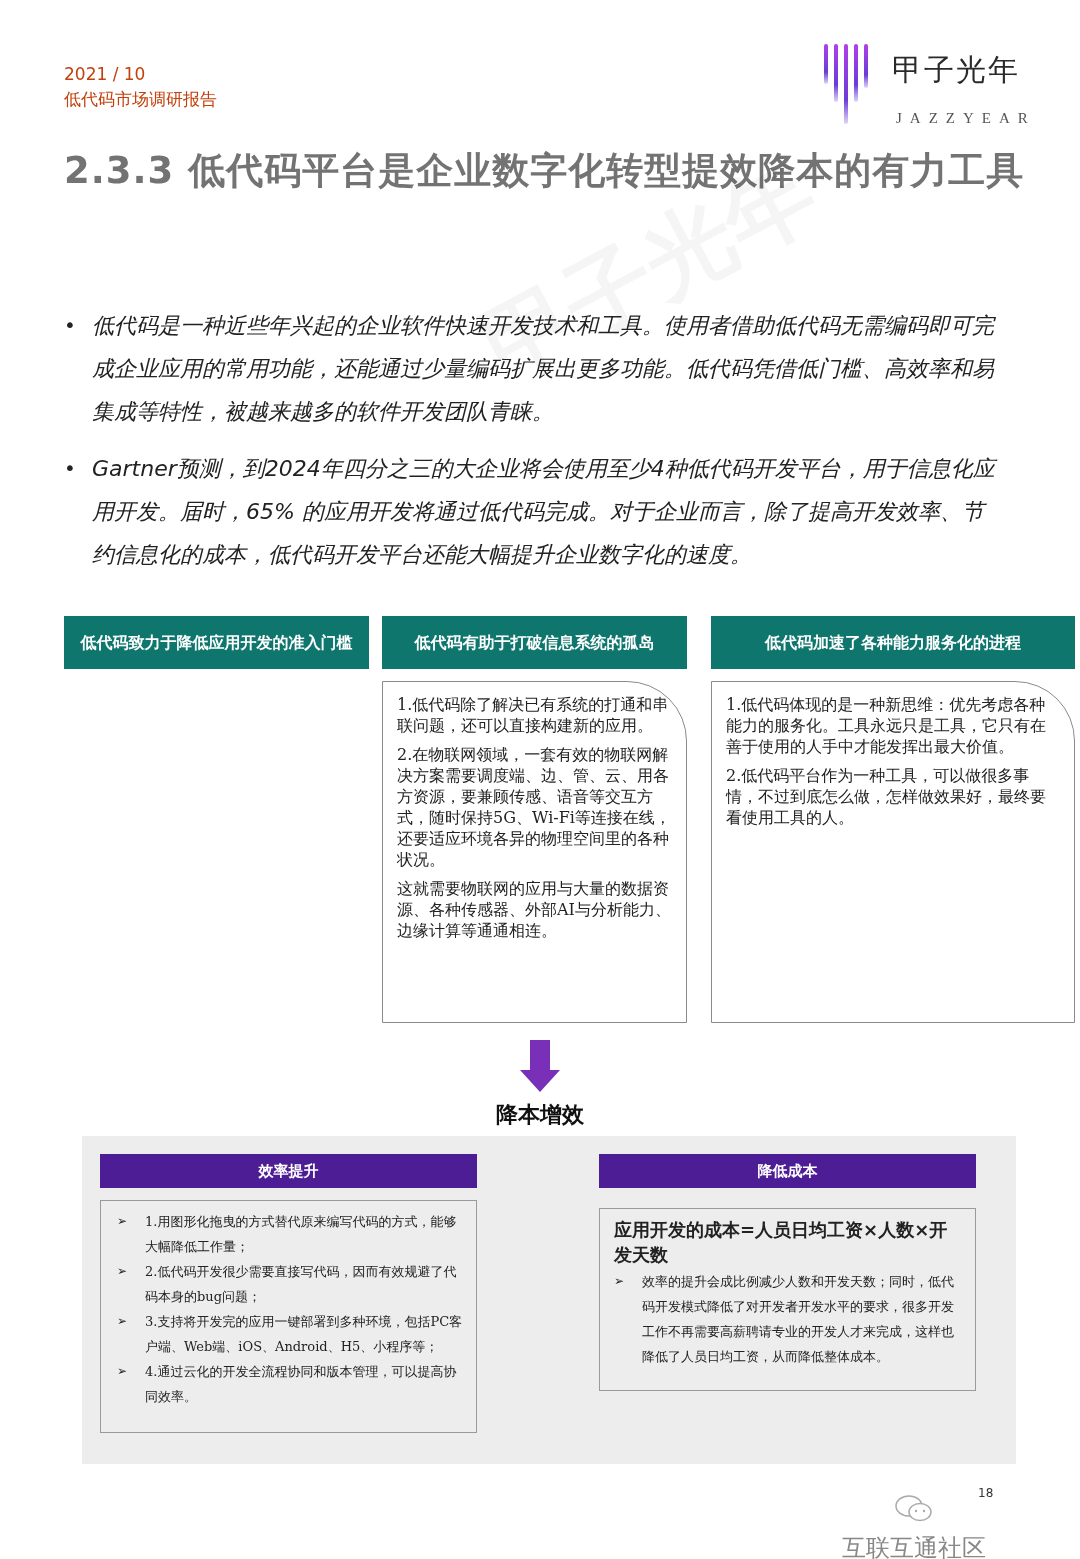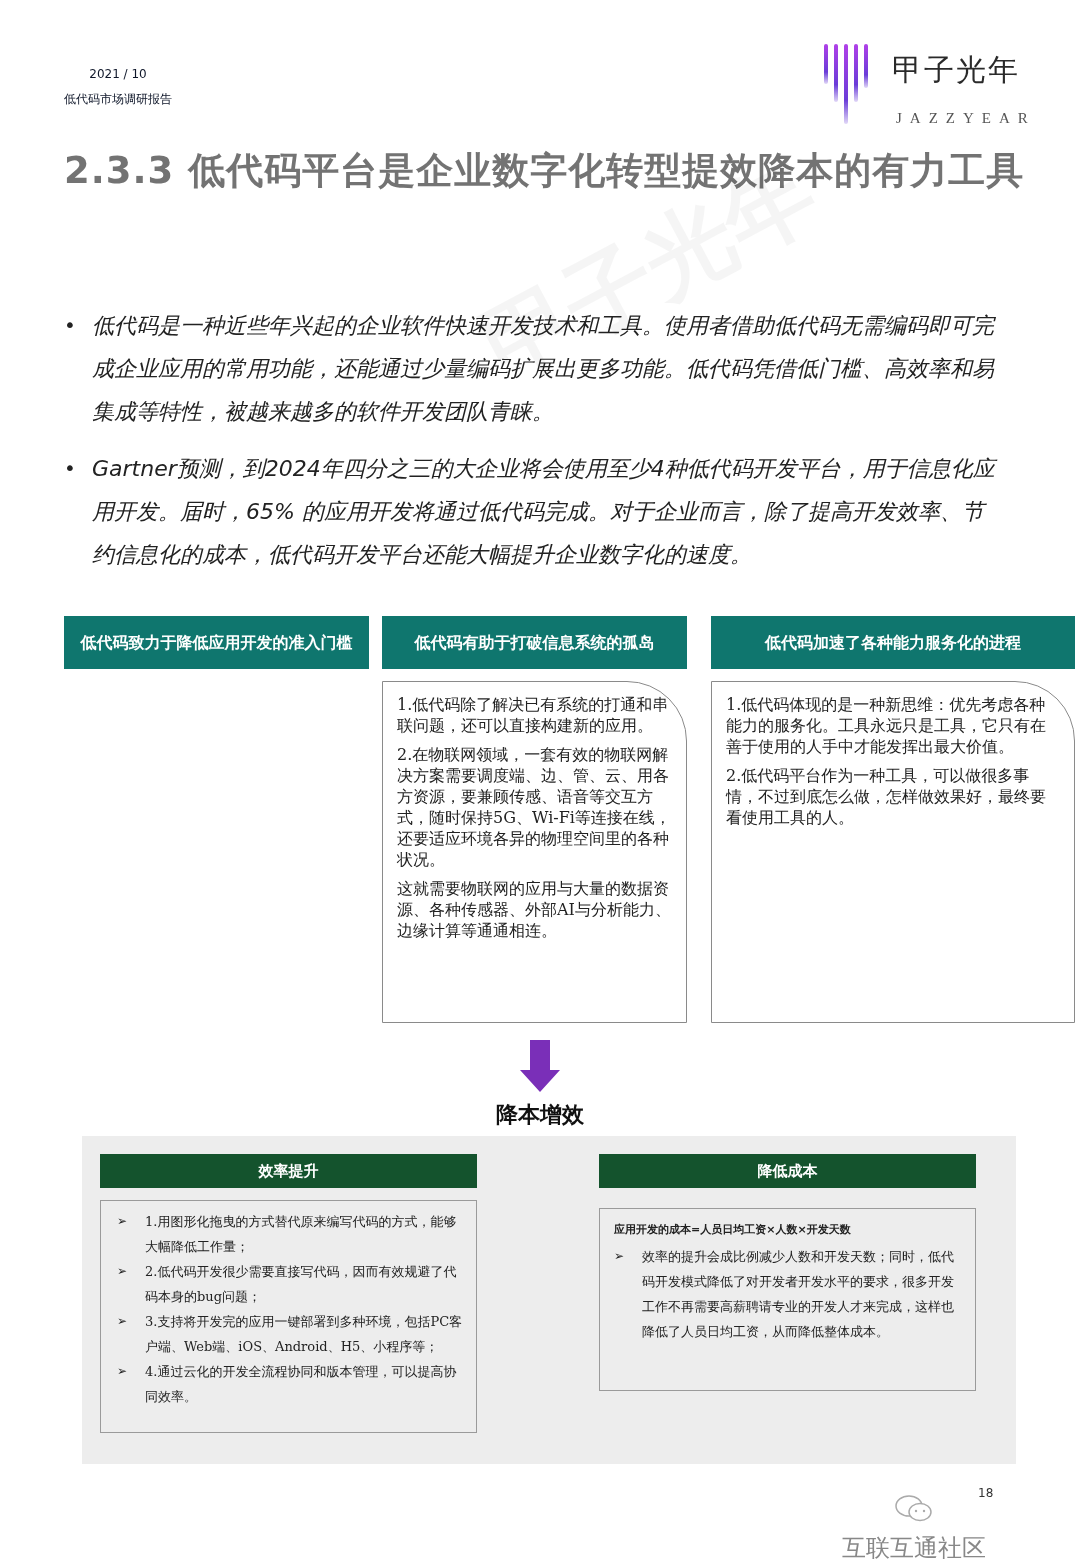--- a/index.html
+++ b/index.html
@@ -1,19 +1,19 @@
 <!DOCTYPE html>
 <html><head>
 <meta charset="utf-8">
 <style>
   * { box-sizing: border-box; margin: 0; padding: 0; }
   html, body { width: 1080px; height: 1559px; background: #ffffff; overflow: hidden; }
   body { position: relative; font-family: "DejaVu Sans", "Liberation Sans", sans-serif; color: #1a1a1a; }
 
-  .meta { position: absolute; left: 64px; top: 62px; font-size: 12px; color: #0f172a; line-height: 25px; text-align: center; }
+  .meta { position: absolute; left: 64px; top: 62px; font-size: 17px; color: #c2410c; line-height: 25px; }
   .logo { position: absolute; left: 822px; top: 42px; width: 200px; height: 82px; }
   .logo-bars { position: absolute; left: 0; top: 0; width: 60px; height: 82px; }
   .logo-bars span { position: absolute; top: 2px; width: 4px; border-radius: 2px;
     background: linear-gradient(to bottom, #b040e8, #6a3cd8 70%, rgba(106,60,216,0.2)); }
   .logo-cn { position: absolute; left: 70px; top: 8px; font-size: 30px; letter-spacing: 2px; color: #2a2a2a; font-family: "DejaVu Serif", serif; }
   .logo-en { position: absolute; left: 74px; top: 68px; font-size: 15px; letter-spacing: 8px; color: #555; font-family: "Liberation Serif", serif; }
 
   .title { position: absolute; left: 64px; top: 146px; font-size: 37px; font-weight: bold; color: #737373; letter-spacing: 1px; font-family: "DejaVu Sans", sans-serif; }
 
   .watermark { position: absolute; left: 470px; top: 210px; font-size: 90px; color: rgba(0,0,0,0.04); transform: rotate(-28deg); font-weight: bold; pointer-events: none; }
@@ -24,25 +24,25 @@
 
   .col { position: absolute; top: 616px; }
   .col-head { background: #0f766e; color: #fff; font-weight: bold; font-size: 16px; text-align: center; line-height: 20px; height: 53px; display: flex; align-items: center; justify-content: center; padding: 0 12px; }
   .col-body { margin-top: 12px; border: 1px solid #8a8a8a; border-top-right-radius: 60px; height: 342px; padding: 12px 14px 0 14px; font-family: "DejaVu Serif", serif; font-size: 16px; line-height: 21px; color: #222; }
   .col-body p { margin-bottom: 8px; }
 
   .arrow { position: absolute; left: 520px; top: 1040px; width: 40px; height: 52px; }
   .arrow-label { position: absolute; left: 0; width: 1080px; top: 1100px; text-align: center; font-size: 22px; font-weight: bold; color: #111; }
 
   .grey-panel { position: absolute; left: 82px; top: 1136px; width: 934px; height: 328px; background: #ededed; }
-  .box-head { position: absolute; height: 34px; background: #14532d; color: #fff; font-weight: bold; font-size: 15px; text-align: center; line-height: 34px; }
+  .box-head { position: absolute; height: 34px; background: #4c1d95; color: #fff; font-weight: bold; font-size: 15px; text-align: center; line-height: 34px; }
   .box-body { position: absolute; border: 1px solid #9a9a9a; font-family: "DejaVu Serif", serif; font-size: 13px; line-height: 25px; color: #222; }
   .li { position: relative; padding-left: 28px; }
   .li::before { content: "➢"; position: absolute; left: 0; top: 0; font-size: 12px; }
-  .formula { font-weight: bold; font-family: "DejaVu Sans", sans-serif; font-size: 11px; margin-bottom: 2px; }
+  .formula { font-weight: bold; font-family: "DejaVu Sans", sans-serif; font-size: 18px; margin-bottom: 2px; }
 
   .footer { position: absolute; left: 842px; top: 1494px; display: flex; align-items: center; gap: 8px; color: #888; font-size: 24px; flex-direction: column; }
   .page-num { position: absolute; left: 978px; top: 1486px; font-size: 12px; color: #333; }
 </style>
 </head>
 <body>
 
 <div class="meta">
   <div>2021 / 10</div>
   <div>低代码市场调研报告</div>

